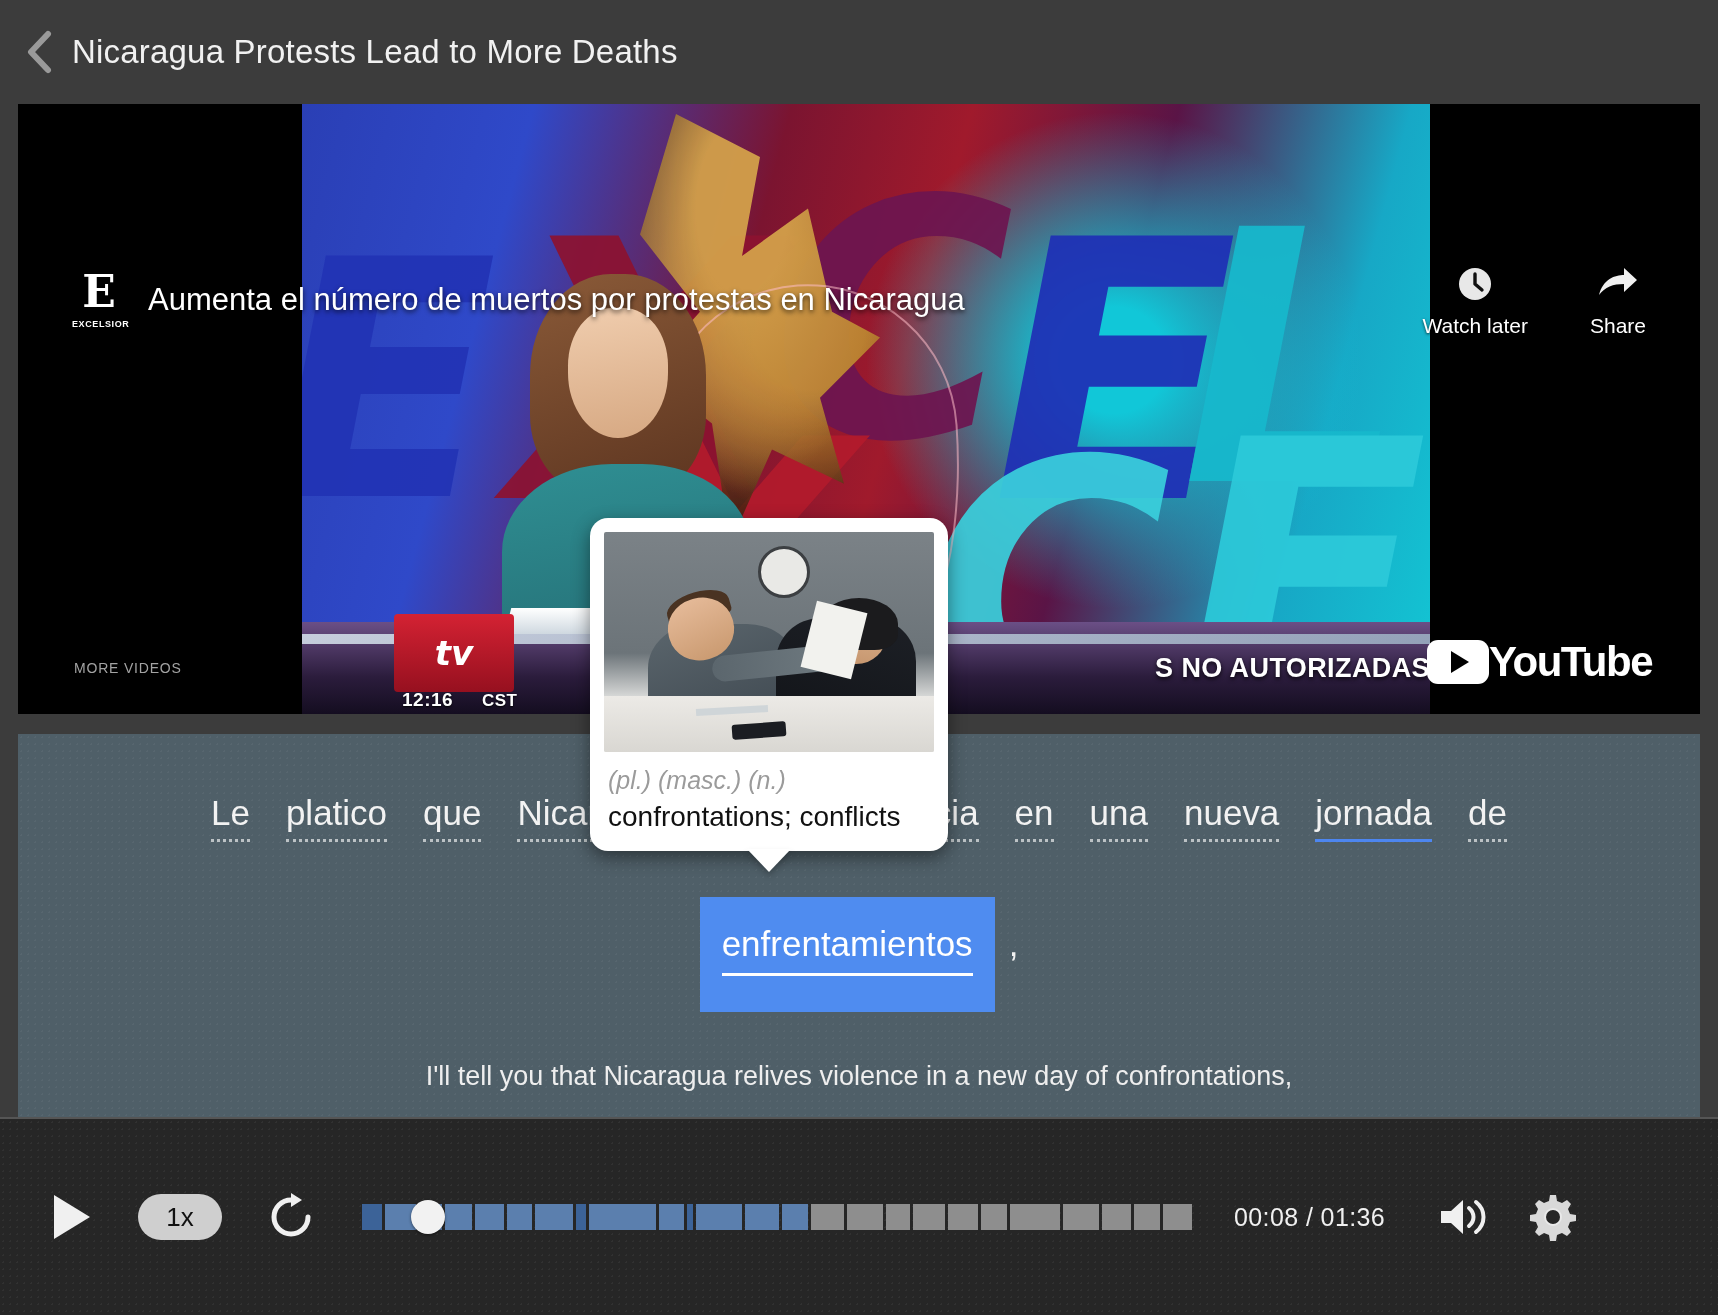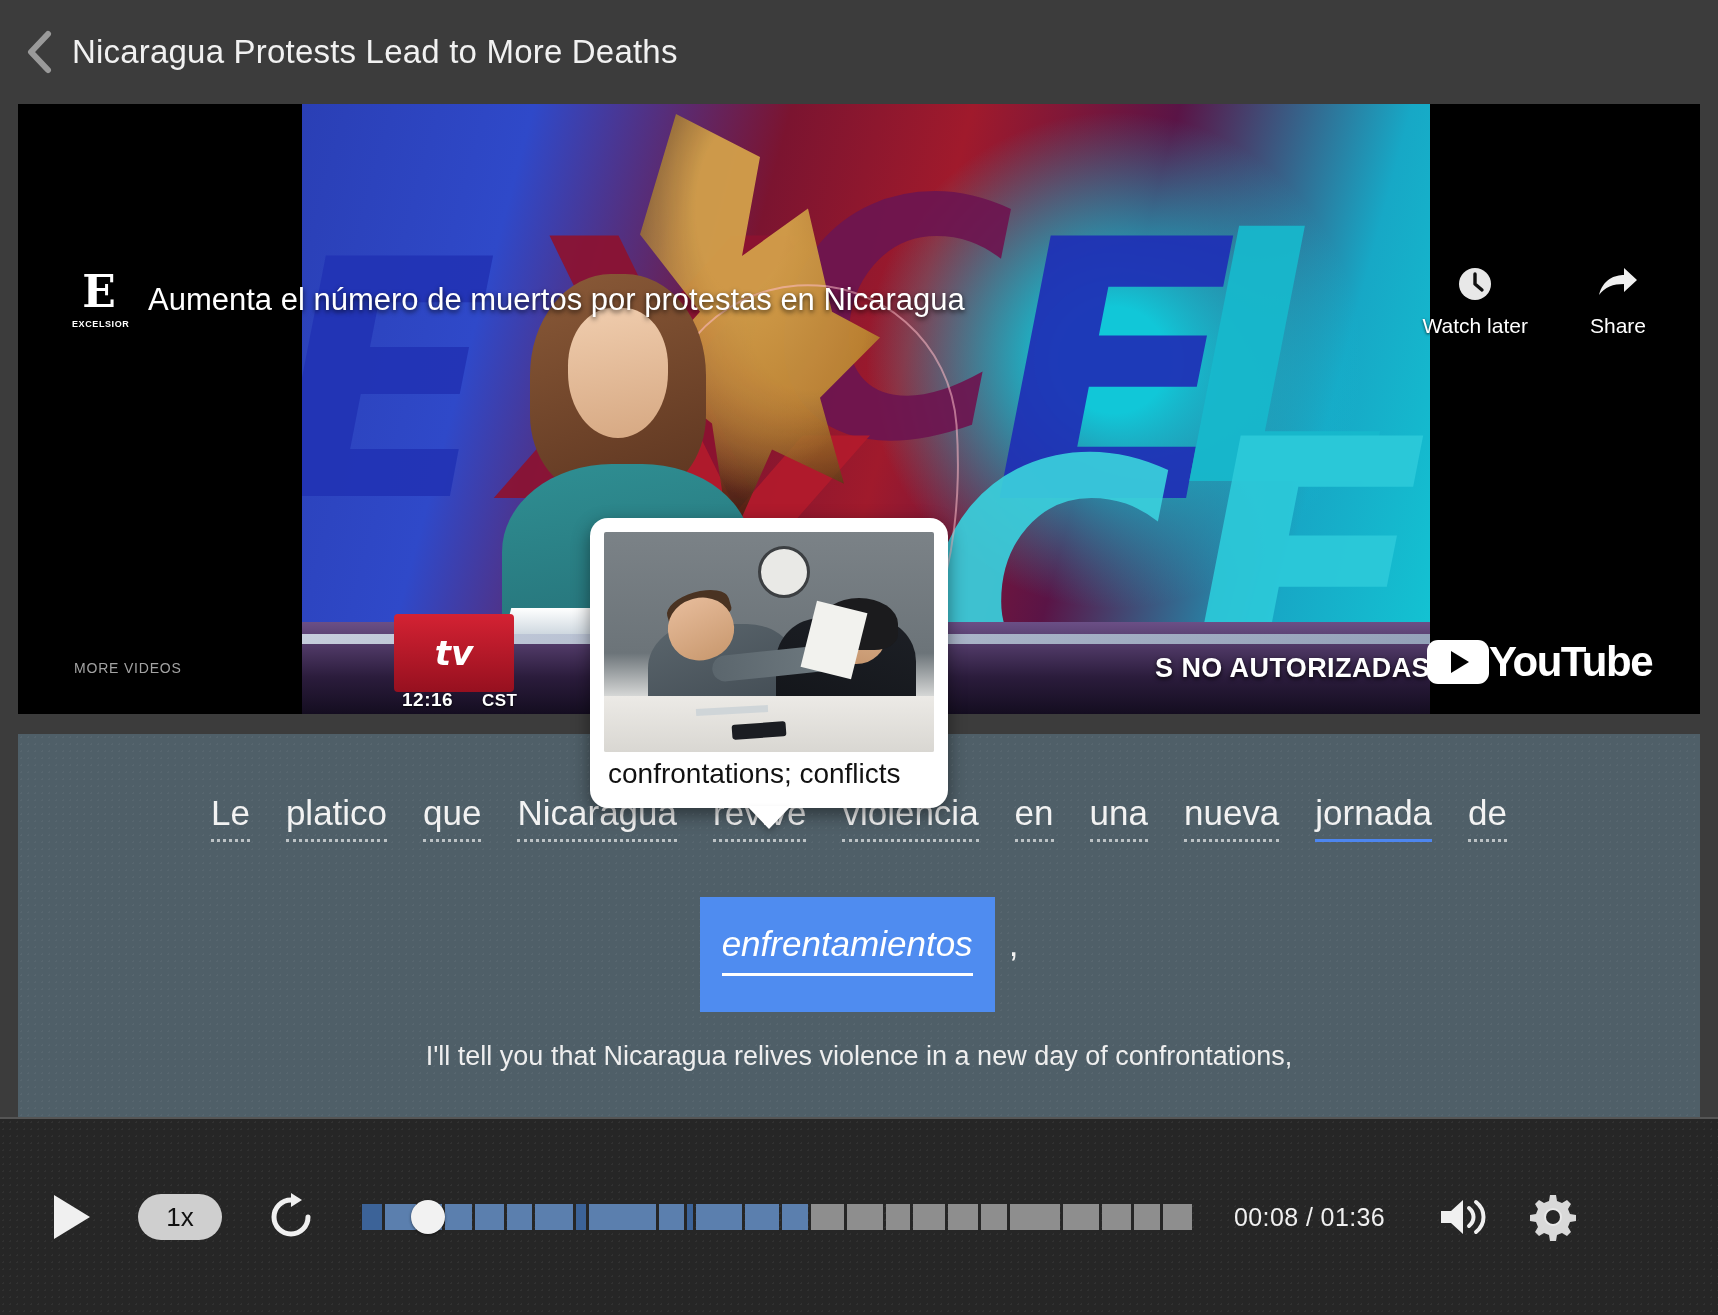--- a/index.html
+++ b/index.html
@@ -241,33 +241,32 @@
   }
 
   .selected-row {
     position: absolute; left: 0; right: 0; top: 163px;
     display: flex; justify-content: center; align-items: flex-start;
   }
   .selected-box {
     background: #4f8cf0;
     padding: 27px 22px 36px 22px;
     position: relative;
-    font-style: italic;
   }
   .selected-box .sw {
     color: #fff; font-size: 35px; white-space: nowrap;
     padding-bottom: 9px;
     border-bottom: 3px solid #ffffff;
     display: inline-block;
   }
   .selected-comma {
     color: #f2f2f2; font-size: 35px; margin-left: 14px; margin-top: 27px;
   }
   .translation {
-    position: absolute; left: 0; right: 0; top: 307px;
+    position: absolute; left: 0; right: 0; top: 327px;
     text-align: center;
     color: #eeeeee;
     font-size: 27px;
   }
 
   
   .tooltip {
     position: absolute;
     left: 590px; top: 518px;
     width: 358px;
@@ -535,20 +534,21 @@
       <div class="t-man-head"></div>
       <div class="t-woman"></div>
       <div class="t-woman-head"></div>
       <div class="t-woman-hair"></div>
       <div class="t-arm"></div>
       <div class="t-paper"></div>
       <div class="t-table"></div>
       <div class="t-pen"></div>
       <div class="t-phone"></div>
     </div>
+    <div class="tooltip-pos">(pl.) (masc.) (n.)</div>
     <div class="tooltip-def">confrontations; conflicts</div>
     <div class="tooltip-arrow"></div>
   </div>
 
   <div class="controls">
     <div class="btn-play"></div>
 
     <div class="speed-pill">
       <span>1x</span>
     </div>

